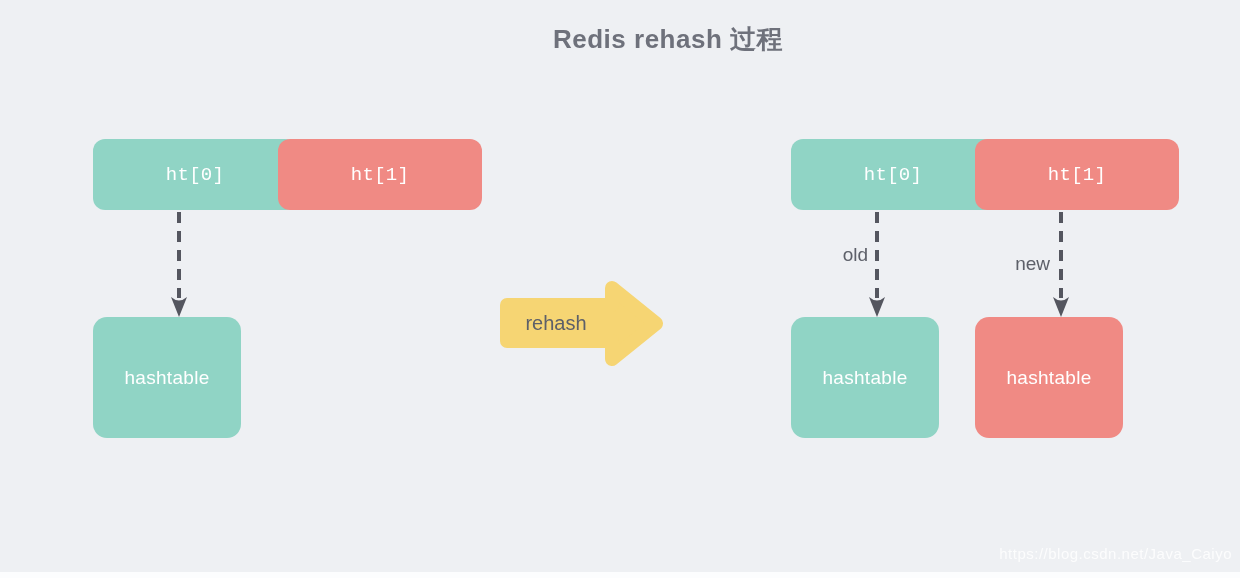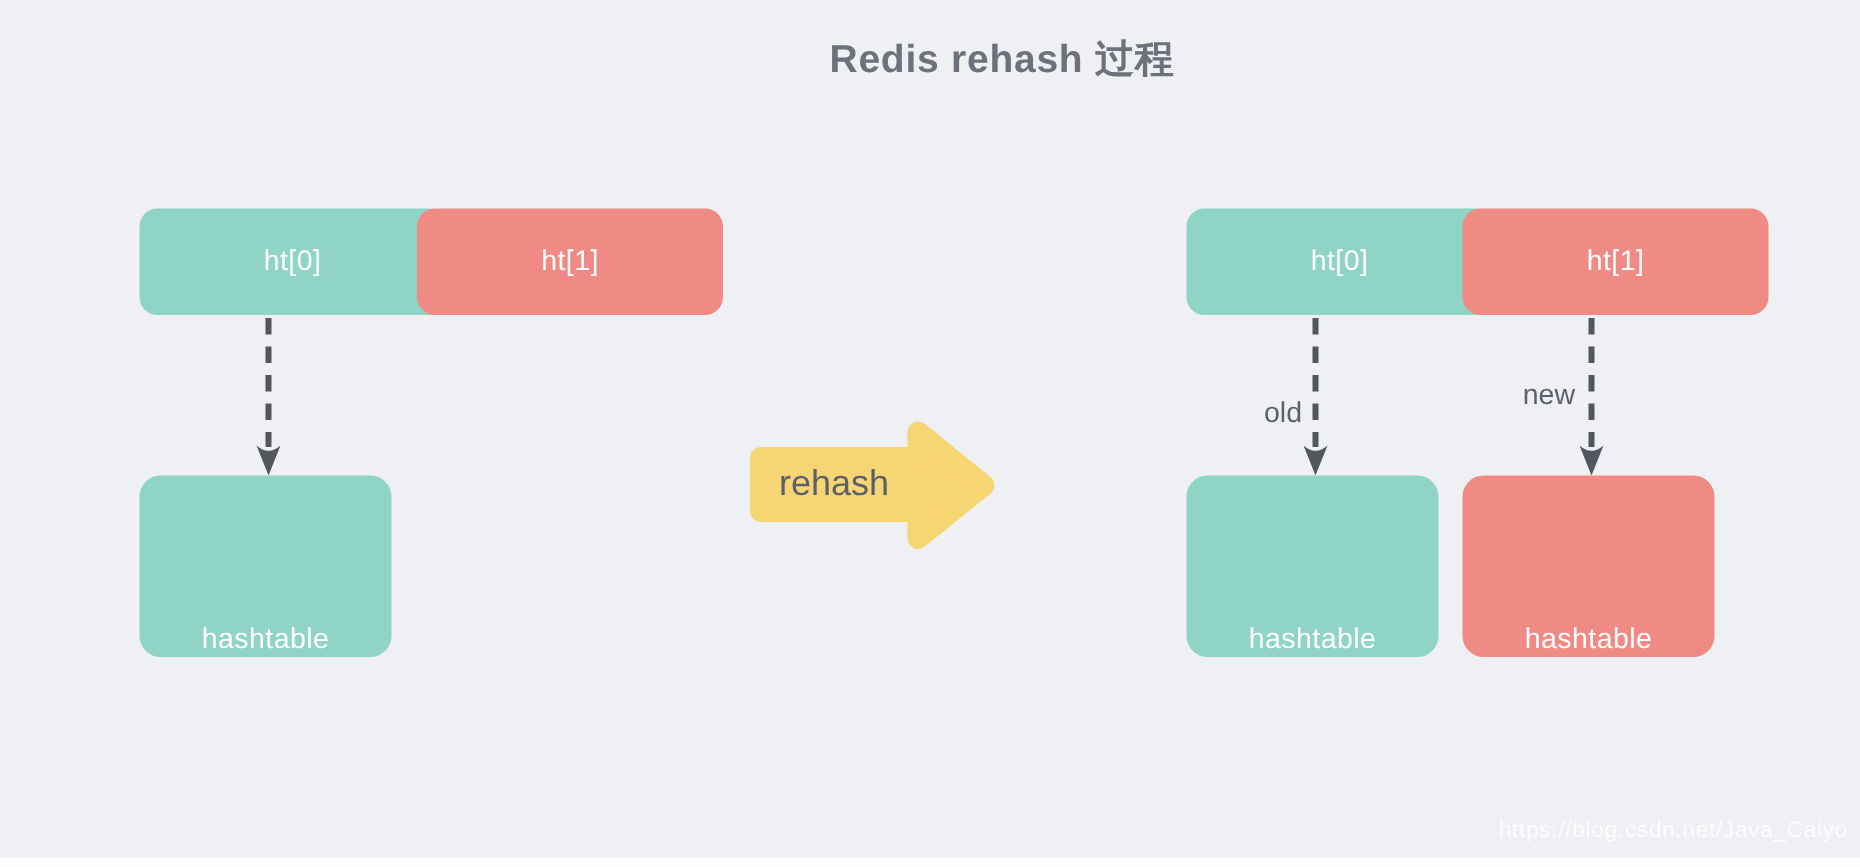--- a/index.html
+++ b/index.html
@@ -37,22 +37,22 @@
 
   .node {
     position: absolute;
     display: flex;
     align-items: center;
     justify-content: center;
     color: var(--box-text);
     font-size: 19px;
     letter-spacing: 0.3px;
   }
-  .node.small { width: 204px; height: 71px; border-radius: 12px; }
-  .node.big   { width: 168px; height: 121px; border-radius: 14px; align-items: flex-end; }
+  .node.small { width: 204px; height: 71px; border-radius: 12px; font-family: Liberation Mono, monospace; }
+  .node.big   { width: 148px; height: 121px; border-radius: 14px; }
   .teal   { background: var(--teal); }
   .salmon { background: var(--salmon); }
 
   
   .before-ht0       { left: 93px;  top: 139px; }
   .before-ht1       { left: 278px; top: 139px; }
   .before-hashtable { left: 93px;  top: 317px; width: 173px; }
 
   
   .after-ht0           { left: 791px; top: 139px; }
@@ -64,29 +64,29 @@
   .dash-line { stroke: var(--ink); stroke-width: 4; fill: none; stroke-dasharray: 11 8; }
   .arrow-head { fill: var(--ink); stroke: none; }
   .rehash-shape { fill: var(--yellow); stroke: var(--yellow); stroke-width: 14; stroke-linejoin: round; }
 
   .edge-label {
     position: absolute;
     font-size: 19px;
     color: var(--label);
     line-height: 22px;
   }
-  .edge-label.old { top: 265px; right: 372px; }
+  .edge-label.old { top: 244px; right: 372px; }
   .edge-label.new { top: 253px; right: 190px; }
 
   .rehash-label {
     position: absolute;
     left: 500px; top: 298px;
     width: 112px; height: 50px;
     display: flex; align-items: center; justify-content: center;
-    font-size: 24px;
+    font-size: 20px;
     color: var(--label);
   }
 
   .watermark {
     position: absolute;
     top: 545px; right: 8px;
     font-size: 15px;
     letter-spacing: 0.5px;
     color: var(--watermark);
   }

